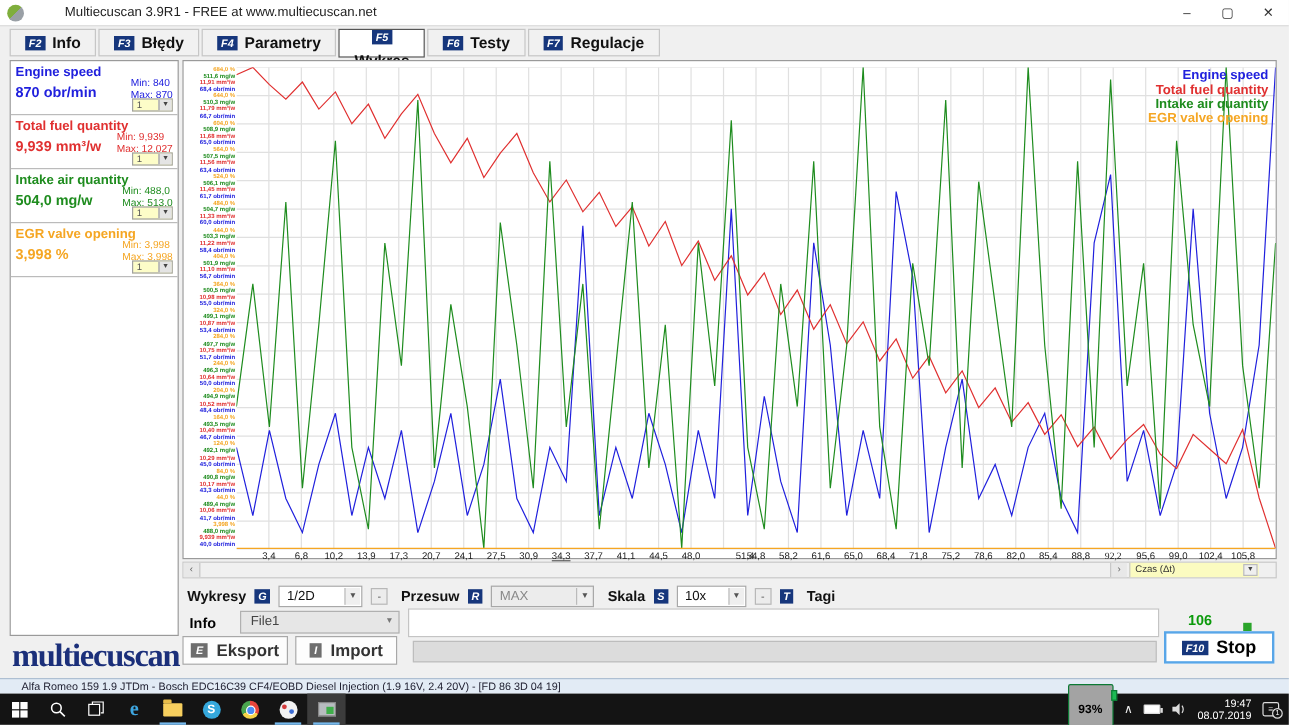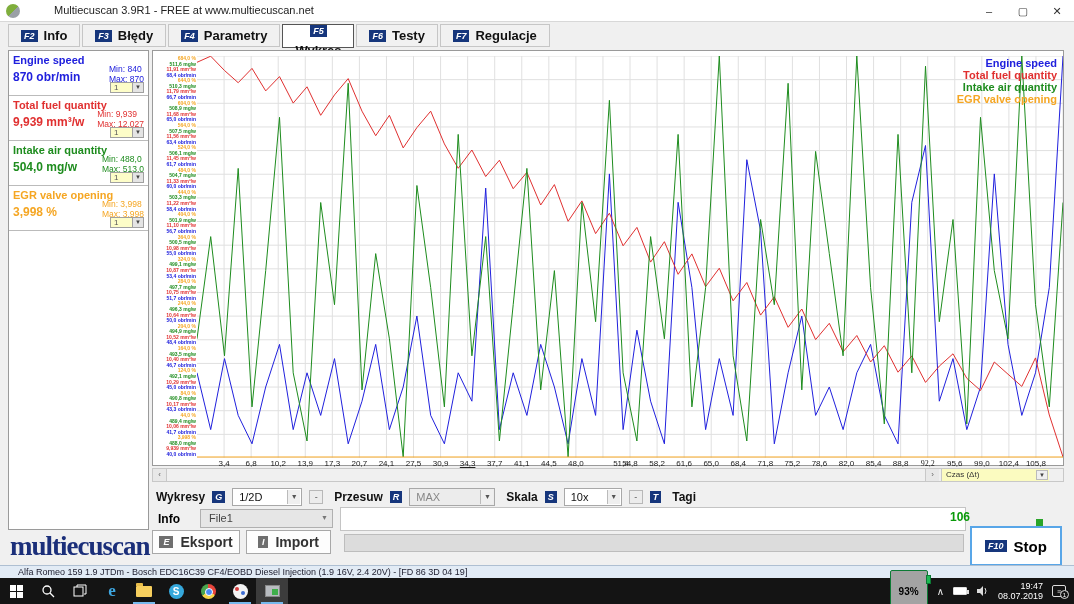--- a/index.html
+++ b/index.html
@@ -57,23 +57,23 @@
   
   .pliklabel { position:absolute; left:158px; top:512px; font-weight:bold; font-size:12px; }
   .filecombo { position:absolute; left:200px; top:509px; width:133px; height:19px; background:#e6e6e6; border:1px solid #b0b0b0; font-size:11px; padding:2px 16px 0 8px; color:#444; }
   .filecombo .arr { position:absolute; right:1px; top:1px; bottom:1px; width:13px; font-size:7px; text-align:center; line-height:14px; color:#777; }
   .bigbox { position:absolute; left:340px; top:507px; width:626px; height:24px; background:#fff; border:1px solid #c4c4c4; }
   .progress { position:absolute; left:344px; top:534px; width:620px; height:18px; background:#dcdcdc; border:1px solid #bdbdbd; }
   .btn { position:absolute; height:24px; background:#fdfdfd; border:1px solid #a8a8a8; display:flex; align-items:center; gap:7px; justify-content:center; font-weight:bold; color:#333; font-size:14px; }
   .gkey { background:#6e6e6e; color:#fff; font-weight:bold; font-style:italic; font-size:9px; padding:1px 4px; }
   .btn.eksport { left:152px; top:530px; width:88px; }
   .btn.import  { left:246px; top:530px; width:85px; }
-  .count106 { position:absolute; left:950px; top:510px; width:60px; text-align:left; color:#0a9a0a; font-weight:bold; font-size:12px; }
+  .count106 { position:absolute; left:950px; top:510px; width:60px; text-align:right; color:#0a9a0a; font-weight:bold; font-size:12px; }
   .greensq { position:absolute; left:1036px; top:519px; width:7px; height:7px; background:#2aa52a; }
-  .stopbtn { position:absolute; left:970px; top:526px; width:92px; height:40px; background:#fff; border:2px solid #58a6e8; display:flex; align-items:center; justify-content:center; gap:7px; font-weight:bold; font-size:15px; color:#000; }
+  .stopbtn { position:absolute; left:970px; top:526px; width:92px; height:27px; background:#fff; border:2px solid #58a6e8; display:flex; align-items:center; justify-content:center; gap:7px; font-weight:bold; font-size:15px; color:#000; }
 
   
   .logo { position:absolute; left:10px; top:531px; font-family:"Liberation Serif",serif; font-weight:bold; font-size:27px; color:#1b2f7a; letter-spacing:-1px; }
   .statusbar { position:absolute; left:0; top:565px; width:1074px; height:13px; background:#e2ebf5; border-top:1px solid #aebfd2; font-size:9px; color:#223; padding:1px 0 0 18px; }
 
   
   .taskbar { position:absolute; left:0; top:578px; width:1074px; height:26px; background:#141414; display:flex; align-items:center; }
   .tbicon { width:32px; height:26px; display:flex; align-items:center; justify-content:center; position:relative; }
   .tbicon.open::after { content:""; position:absolute; left:5px; bottom:0; width:22px; height:2px; background:#76b9ed; }
   .tbicon.activeapp { background:#3c3c3c; }

